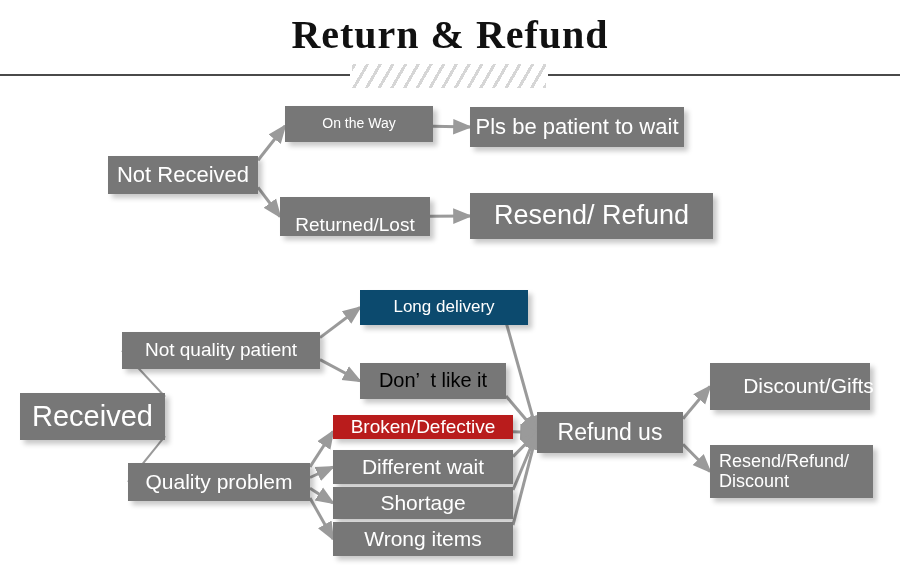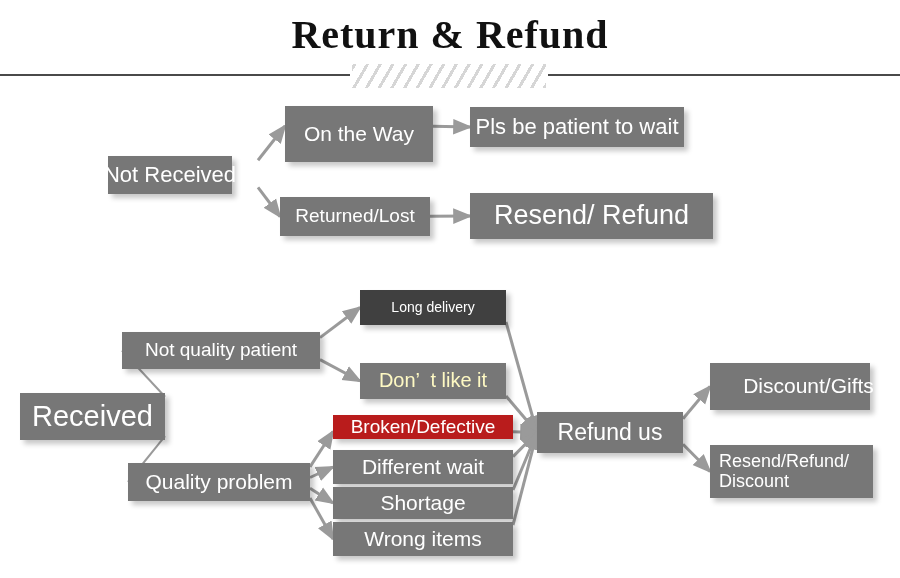--- a/index.html
+++ b/index.html
@@ -132,30 +132,30 @@
         <line x1="513" y1="431.8" x2="537" y2="432.5" stroke="#9a9a9a" stroke-width="3" marker-end="url(#arrowhead)"></line>
         <line x1="513" y1="456.65" x2="537" y2="432.5" stroke="#9a9a9a" stroke-width="3" marker-end="url(#arrowhead)"></line>
         <line x1="513" y1="490" x2="537" y2="432.5" stroke="#9a9a9a" stroke-width="3" marker-end="url(#arrowhead)"></line>
         <line x1="513" y1="525" x2="537" y2="432.5" stroke="#9a9a9a" stroke-width="3" marker-end="url(#arrowhead)"></line>
         <line x1="683" y1="418.7" x2="710" y2="386.5" stroke="#9a9a9a" stroke-width="3" marker-end="url(#arrowhead)"></line>
         <line x1="683" y1="444.2" x2="710" y2="471.5" stroke="#9a9a9a" stroke-width="3" marker-end="url(#arrowhead)"></line>
       </g>
   </svg>
 
   <div id="node-layer">
-      <div class="node" style="left: 108px; top: 156px; width: 124px; height: 38px; font-size: 22px; background: rgb(119, 119, 119); color: rgb(255, 255, 255);"><span>Not Received</span></div>
-      <div class="node" style="left: 285px; top: 106px; width: 148px; height: 56px; font-size: 21px; background: rgb(119, 119, 119); color: rgb(255, 255, 255);"><span>On the Way</span></div>
-      <div class="node" style="left: 280px; top: 197px; width: 150px; height: 39px; font-size: 19px; background: rgb(119, 119, 119); color: rgb(255, 255, 255);"><span>Returned/Lost</span></div>
+      <div class="node" style="left: 108px; top: 156px; width: 150px; height: 38px; font-size: 22px; background: rgb(119, 119, 119); color: rgb(255, 255, 255);"><span>Not Received</span></div>
+      <div class="node" style="left: 285px; top: 106px; width: 148px; height: 36px; font-size: 14px; background: rgb(119, 119, 119); color: rgb(255, 255, 255);"><span>On the Way</span></div>
+      <div class="node" style="left: 280px; top: 197px; width: 150px; height: 39px; font-size: 19px; background: rgb(119, 119, 119); color: rgb(255, 255, 255); align-items: flex-end;"><span>Returned/Lost</span></div>
       <div class="node" style="left: 470px; top: 107px; width: 214px; height: 40px; font-size: 22px; background: rgb(119, 119, 119); color: rgb(255, 255, 255);"><span>Pls be patient to wait</span></div>
       <div class="node" style="left: 470px; top: 193px; width: 243px; height: 46px; font-size: 27px; background: rgb(119, 119, 119); color: rgb(255, 255, 255);"><span>Resend/ Refund</span></div>
       <div class="node" style="left: 20px; top: 393px; width: 145px; height: 47px; font-size: 29px; background: rgb(119, 119, 119); color: rgb(255, 255, 255);"><span>Received</span></div>
       <div class="node" style="left: 122px; top: 332px; width: 198px; height: 37px; font-size: 19px; background: rgb(119, 119, 119); color: rgb(255, 255, 255);"><span>Not quality patient</span></div>
       <div class="node" style="left: 128px; top: 463px; width: 182px; height: 38px; font-size: 21px; background: rgb(119, 119, 119); color: rgb(255, 255, 255);"><span>Quality problem</span></div>
-      <div class="node" style="left: 360px; top: 290px; width: 146px; height: 35px; font-size: 14px; background: #404040; color: rgb(255, 255, 255);"><span>Long delivery</span></div>
-      <div class="node" style="left: 360px; top: 363px; width: 146px; height: 36px; font-size: 20px; background: rgb(119, 119, 119); color: #fef9c3;"><span>Don’  t like it</span></div>
+      <div class="node" style="left: 360px; top: 290px; width: 168px; height: 35px; font-size: 17px; background: #0c4a6e; color: rgb(255, 255, 255);"><span>Long delivery</span></div>
+      <div class="node" style="left: 360px; top: 363px; width: 146px; height: 36px; font-size: 20px; background: rgb(119, 119, 119); color: #000000;"><span>Don’  t like it</span></div>
       <div class="node" style="left: 333px; top: 415px; width: 180px; height: 24px; font-size: 19px; background: #b91c1c; color: rgb(255, 255, 255);"><span>Broken/Defective</span></div>
       <div class="node" style="left: 333px; top: 450px; width: 180px; height: 34px; font-size: 21px; background: rgb(119, 119, 119); color: rgb(255, 255, 255);"><span>Different wait</span></div>
       <div class="node" style="left: 333px; top: 487px; width: 180px; height: 32px; font-size: 21px; background: rgb(119, 119, 119); color: rgb(255, 255, 255);"><span>Shortage</span></div>
       <div class="node" style="left: 333px; top: 522px; width: 180px; height: 34px; font-size: 21px; background: rgb(119, 119, 119); color: rgb(255, 255, 255);"><span>Wrong items</span></div>
       <div class="node" style="left: 537px; top: 412px; width: 146px; height: 41px; font-size: 23px; background: rgb(119, 119, 119); color: rgb(255, 255, 255);"><span>Refund us</span></div>
       <div class="node" style="left: 710px; top: 363px; width: 160px; height: 47px; font-size: 21px; background: rgb(119, 119, 119); color: rgb(255, 255, 255); padding-left: 37px;"><span>Discount/Gifts</span></div>
       <div class="node left-align" style="left: 710px; top: 445px; width: 163px; height: 53px; font-size: 18px; background: rgb(119, 119, 119); color: rgb(255, 255, 255);"><span>Resend/Refund/
 Discount</span></div>
     </div>
 

